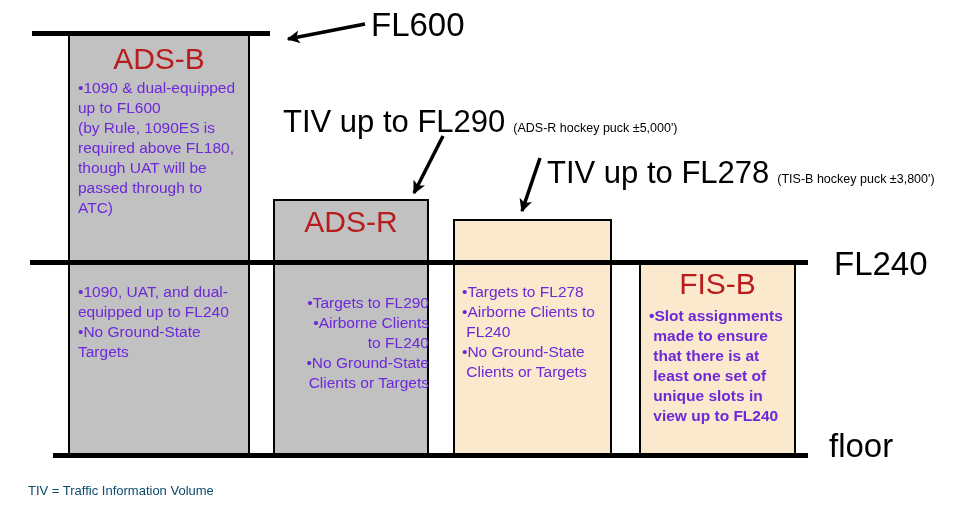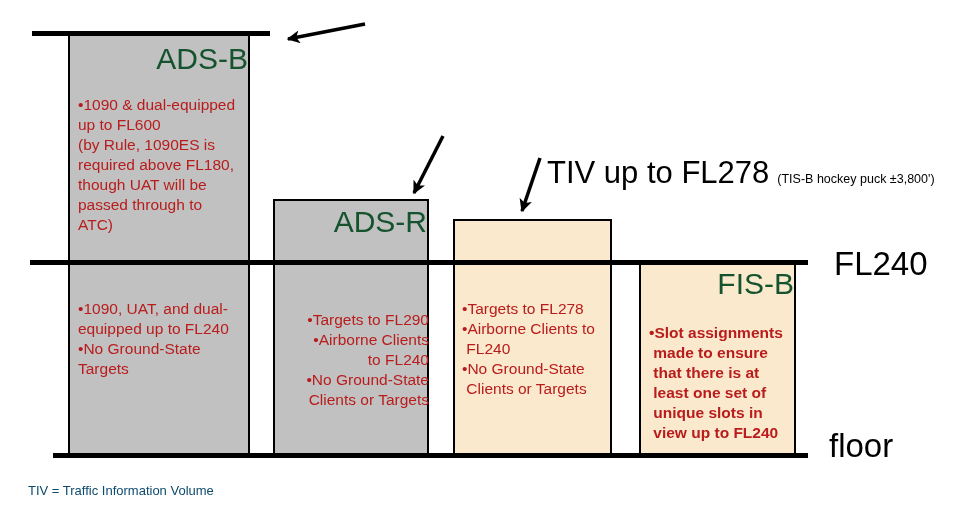--- a/index.html
+++ b/index.html
@@ -4,27 +4,26 @@
 <style>
   html,body{margin:0;padding:0;background:#ffffff;}
   .canvas{
     position:relative;width:965px;height:507px;background:#ffffff;overflow:hidden;
     font-family:"Liberation Sans","DejaVu Sans",sans-serif;color:#111111;
   }
   .bar{position:absolute;border:2px solid #000;box-sizing:border-box;z-index:1;}
   .bar.gray{background:#c1c1c1;}
   .bar.cream{background:#fbe9cd;}
   .bar-title{
-    position:absolute;left:0;right:0;text-align:right;
-    font-size:30px;line-height:1.05;letter-spacing:0px;color:#14532d;
+    position:absolute;left:0;right:0;text-align:center;
+    font-size:30px;line-height:1.05;letter-spacing:0px;color:#b91c1c;
   }
   .bar-body{
-    position:absolute;font-size:15.5px;line-height:20px;color:#b91c1c;
+    position:absolute;font-size:15.5px;line-height:20px;color:#6d28d9;
     white-space:pre-wrap;
-    margin-top:17px;
   }
   .hline{position:absolute;background:#000;z-index:2;}
   .big-label{position:absolute;font-size:33px;line-height:1;color:#000;z-index:3;white-space:nowrap;}
   .tiv-label{position:absolute;z-index:3;white-space:nowrap;}
   .tiv-label .big{font-size:31px;color:#000;}
   .tiv-label .note{font-size:12.5px;color:#000;margin-left:8px;}
   .legend{position:absolute;font-size:13px;color:#0c4a6e;z-index:3;white-space:nowrap;}
   .arrows{position:absolute;left:0;top:0;z-index:4;pointer-events:none;}
 </style>
 </head>
@@ -71,23 +70,27 @@
  that there is at
  least one set of
  unique slots in
  view up to FL240</div>
   </div>
 
   <div class="hline" style="left:32px;top:31px;width:238px;height:5px;"></div>
   <div class="hline" style="left:30px;top:260px;width:778px;height:5px;"></div>
   <div class="hline" style="left:53px;top:453px;width:755px;height:5px;"></div>
 
+  <div class="big-label" style="left:371px;top:8px;">FL600</div>
   <div class="big-label" style="left:834px;top:247px;">FL240</div>
   <div class="big-label" style="left:829px;top:429px;">floor</div>
 
+  <div class="tiv-label" style="left:283px;top:104px;">
+    <span class="big">TIV up to FL290</span><span class="note">(ADS-R hockey puck ±5,000')</span>
+  </div>
   <div class="tiv-label" style="left:547px;top:155px;">
     <span class="big">TIV up to FL278</span><span class="note">(TIS-B hockey puck ±3,800')</span>
   </div>
 
   <div class="legend" style="left:28px;top:483px;">TIV = Traffic Information Volume</div>
 
   <svg class="arrows" width="965" height="507" viewBox="0 0 965 507">
     <defs>
       <marker id="ah" viewBox="0 0 10 10" refX="9" refY="5" markerWidth="15" markerHeight="13" markerUnits="userSpaceOnUse" orient="auto">
         <path d="M0,0 L10,5 L0,10 L2.5,5 z" fill="#000"></path>

